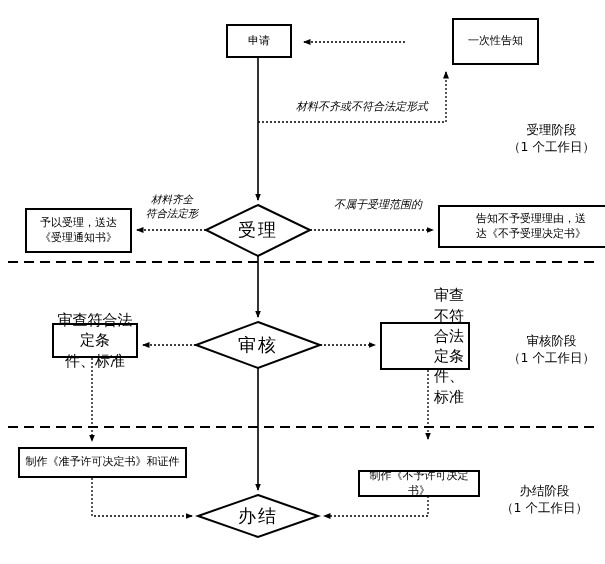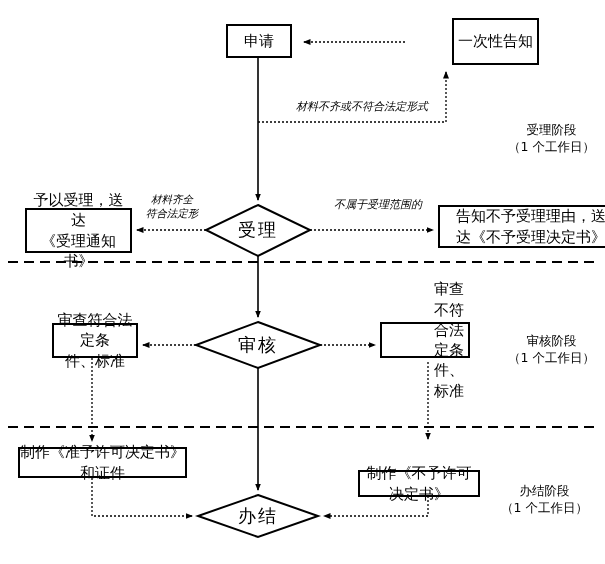--- a/index.html
+++ b/index.html
@@ -5,21 +5,21 @@
   html,body { margin:0; padding:0; background:#ffffff; }
   .canvas {
     position:relative; width:605px; height:564px; background:#ffffff;
     font-family:"DejaVu Sans","Liberation Sans",sans-serif; color:#000;
     overflow:hidden;
   }
   svg.wires { position:absolute; left:0; top:0; width:605px; height:564px; }
   .box {
     position:absolute; box-sizing:border-box; border:2px solid #000; background:#fff;
     display:flex; flex-direction:column; align-items:center; justify-content:center;
-    text-align:center; font-size:15px; line-height:1.35;
+    text-align:center; font-size:11px; line-height:1.35;
   }
   .box.small { font-size:15px; }
   .dlabel {
     position:absolute; transform:translate(-50%,-50%);
     font-size:18px; letter-spacing:2px; white-space:nowrap;
   }
   .note {
     position:absolute; font-style:italic; font-size:11px; line-height:1.3;
     font-family:"DejaVu Serif","Liberation Serif",serif; white-space:nowrap;
   }
@@ -85,21 +85,21 @@
   <div class="box" style="left:438px; top:205px; width:186px; height:43px;">
     <span>告知不予受理理由，送</span>
     <span>达《不予受理决定书》</span>
   </div>
 
   <div class="box small" style="left:52px; top:323px; width:86px; height:35px;">
     <span>审查符合法定条</span>
     <span>件、标准</span>
   </div>
 
-  <div class="box small" style="left:380px; top:322px; width:90px; height:36px;padding-left:48px;">
+  <div class="box small" style="left:380px; top:322px; width:90px; height:48px;padding-left:48px;">
     <span>审查不符合法定条</span>
     <span>件、标准</span>
   </div>
 
   <div class="box" style="left:18px; top:447px; width:169px; height:31px;">
     <span>制作《准予许可决定书》和证件</span>
   </div>
 
   <div class="box" style="left:358px; top:470px; width:122px; height:27px;">
     <span>制作《不予许可决定书》</span>

